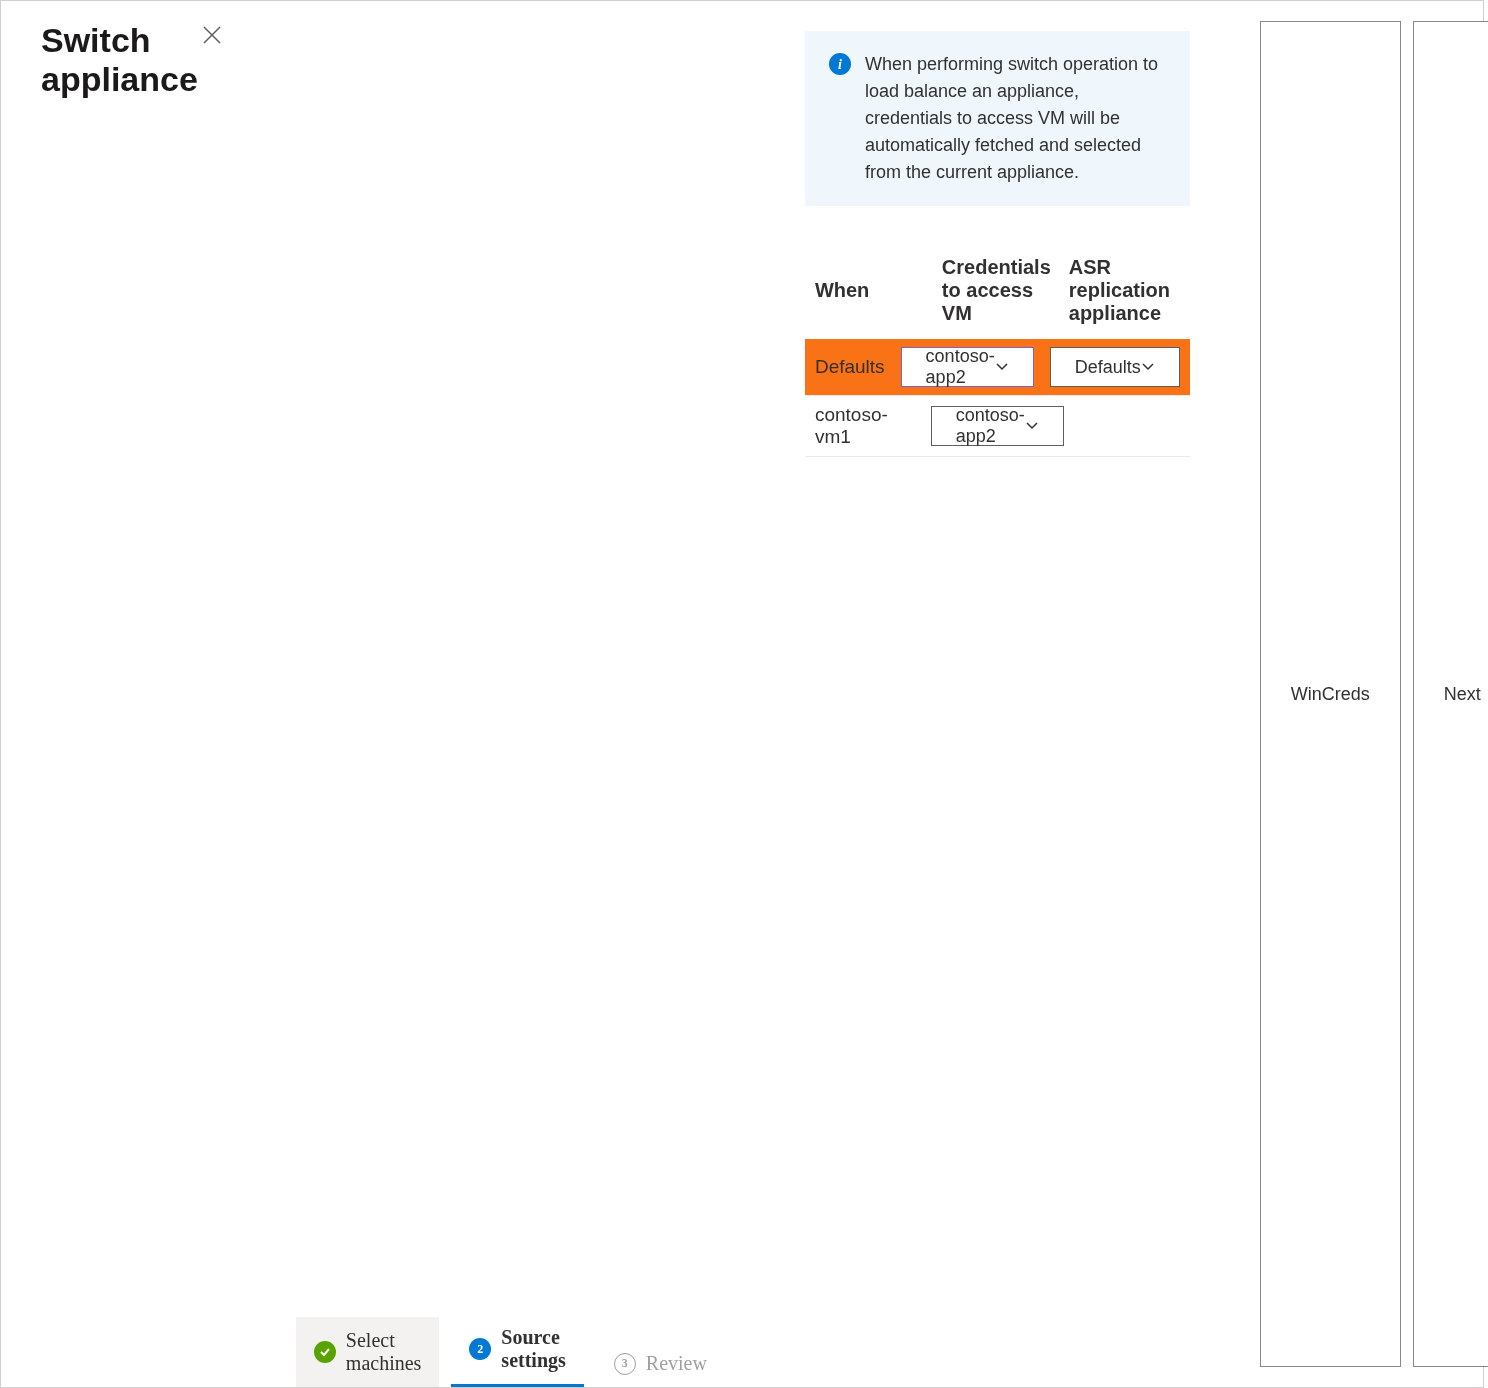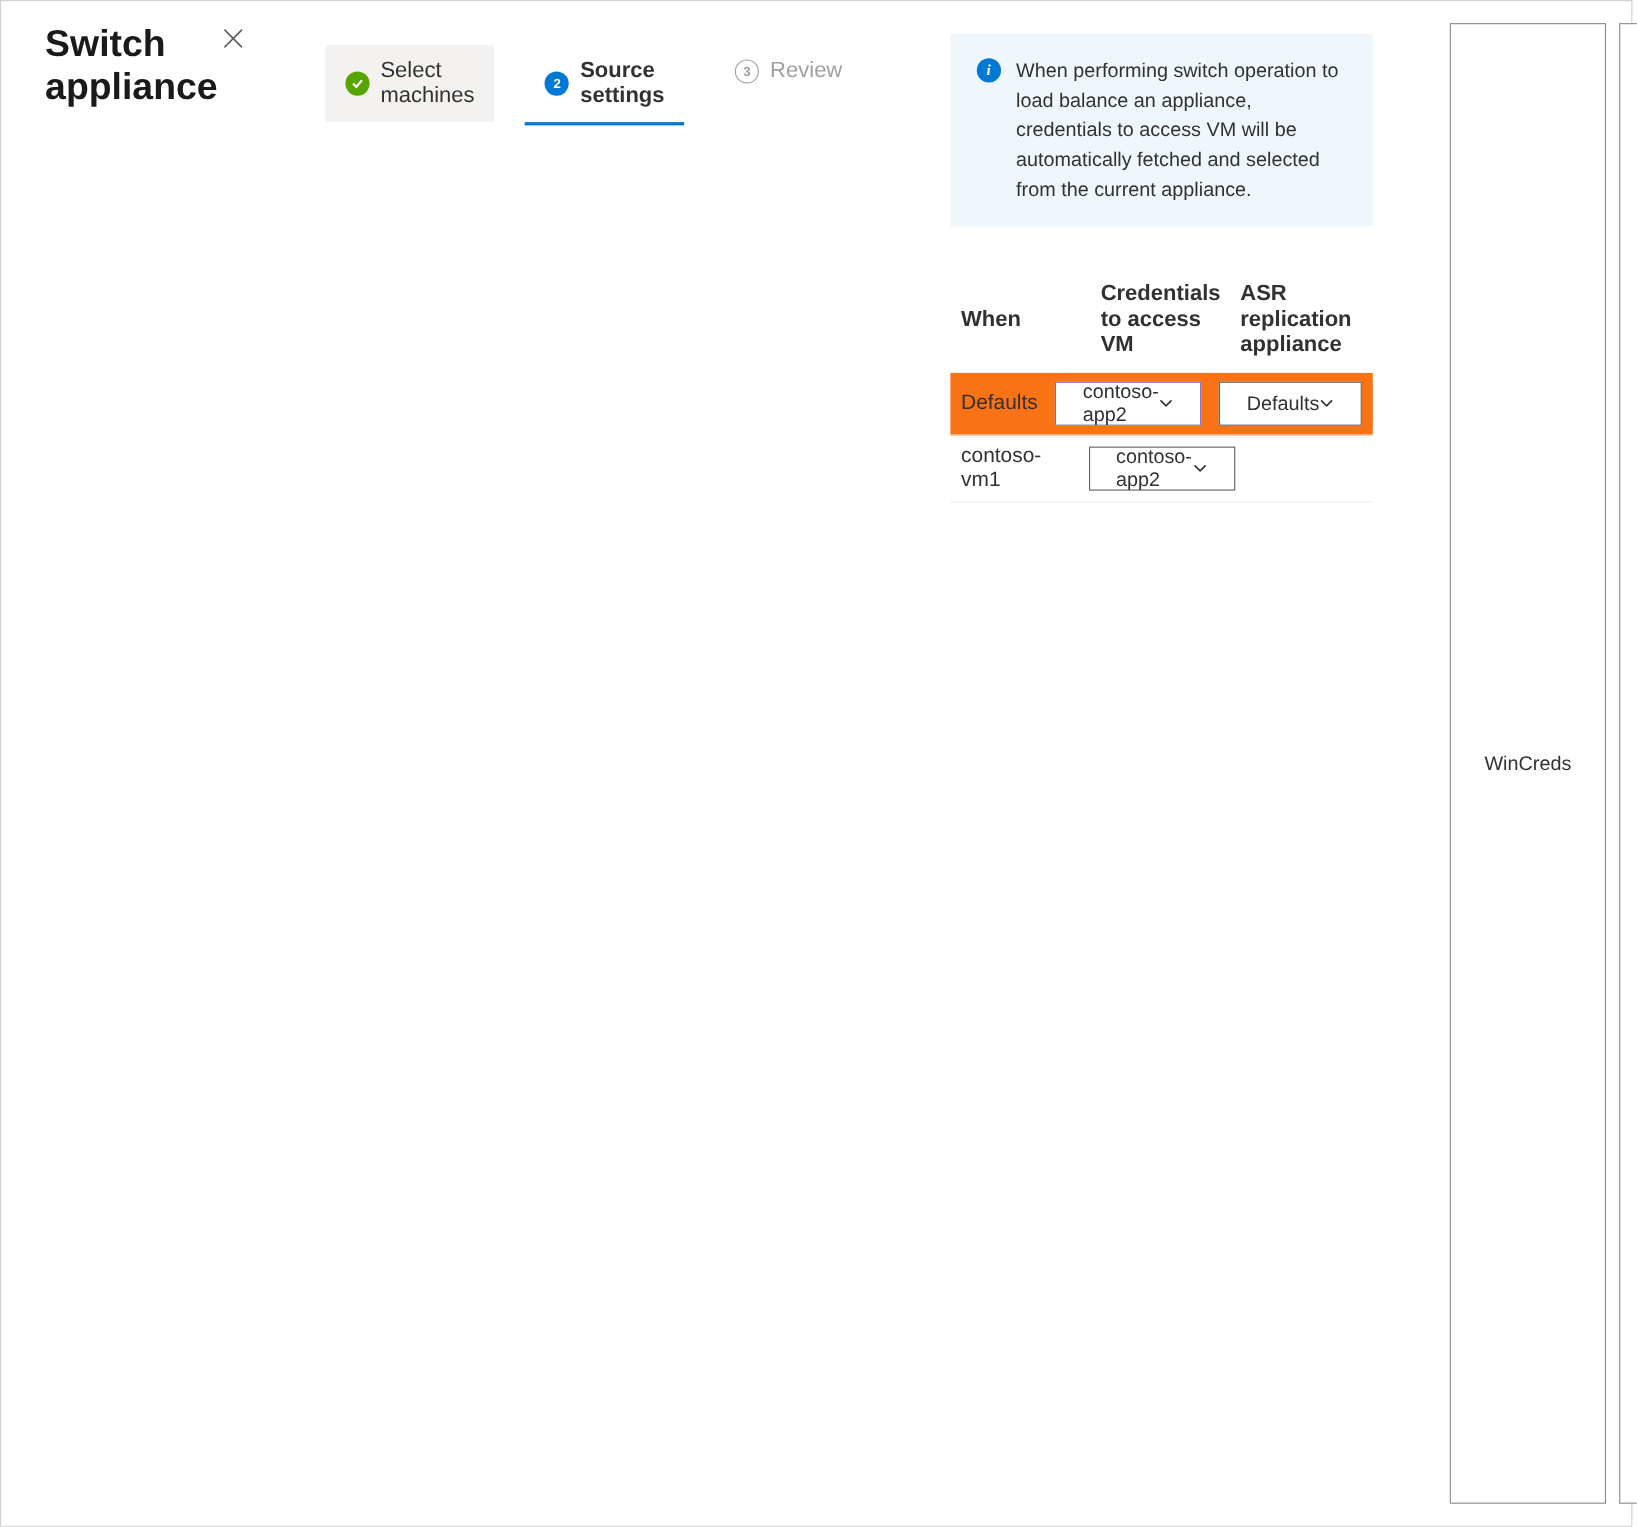--- a/index.html
+++ b/index.html
@@ -28,23 +28,24 @@
     }
     .close-btn {
       font-size: 24px;
       color: #605e5c;
       cursor: pointer;
       padding: 4px;
       line-height: 1;
     }
     .tabs {
       display: flex;
-      gap: 28px;
+      gap: 12px;
       padding: 40px 40px 0 40px;
-      align-items: flex-start;
+      align-items: flex-end;
+      font-family: Liberation Serif, serif;
     }
     .tab {
       display: flex;
       align-items: center;
       gap: 10px;
       padding: 12px 18px;
       font-size: 20px;
       cursor: pointer;
       position: relative;
     }

